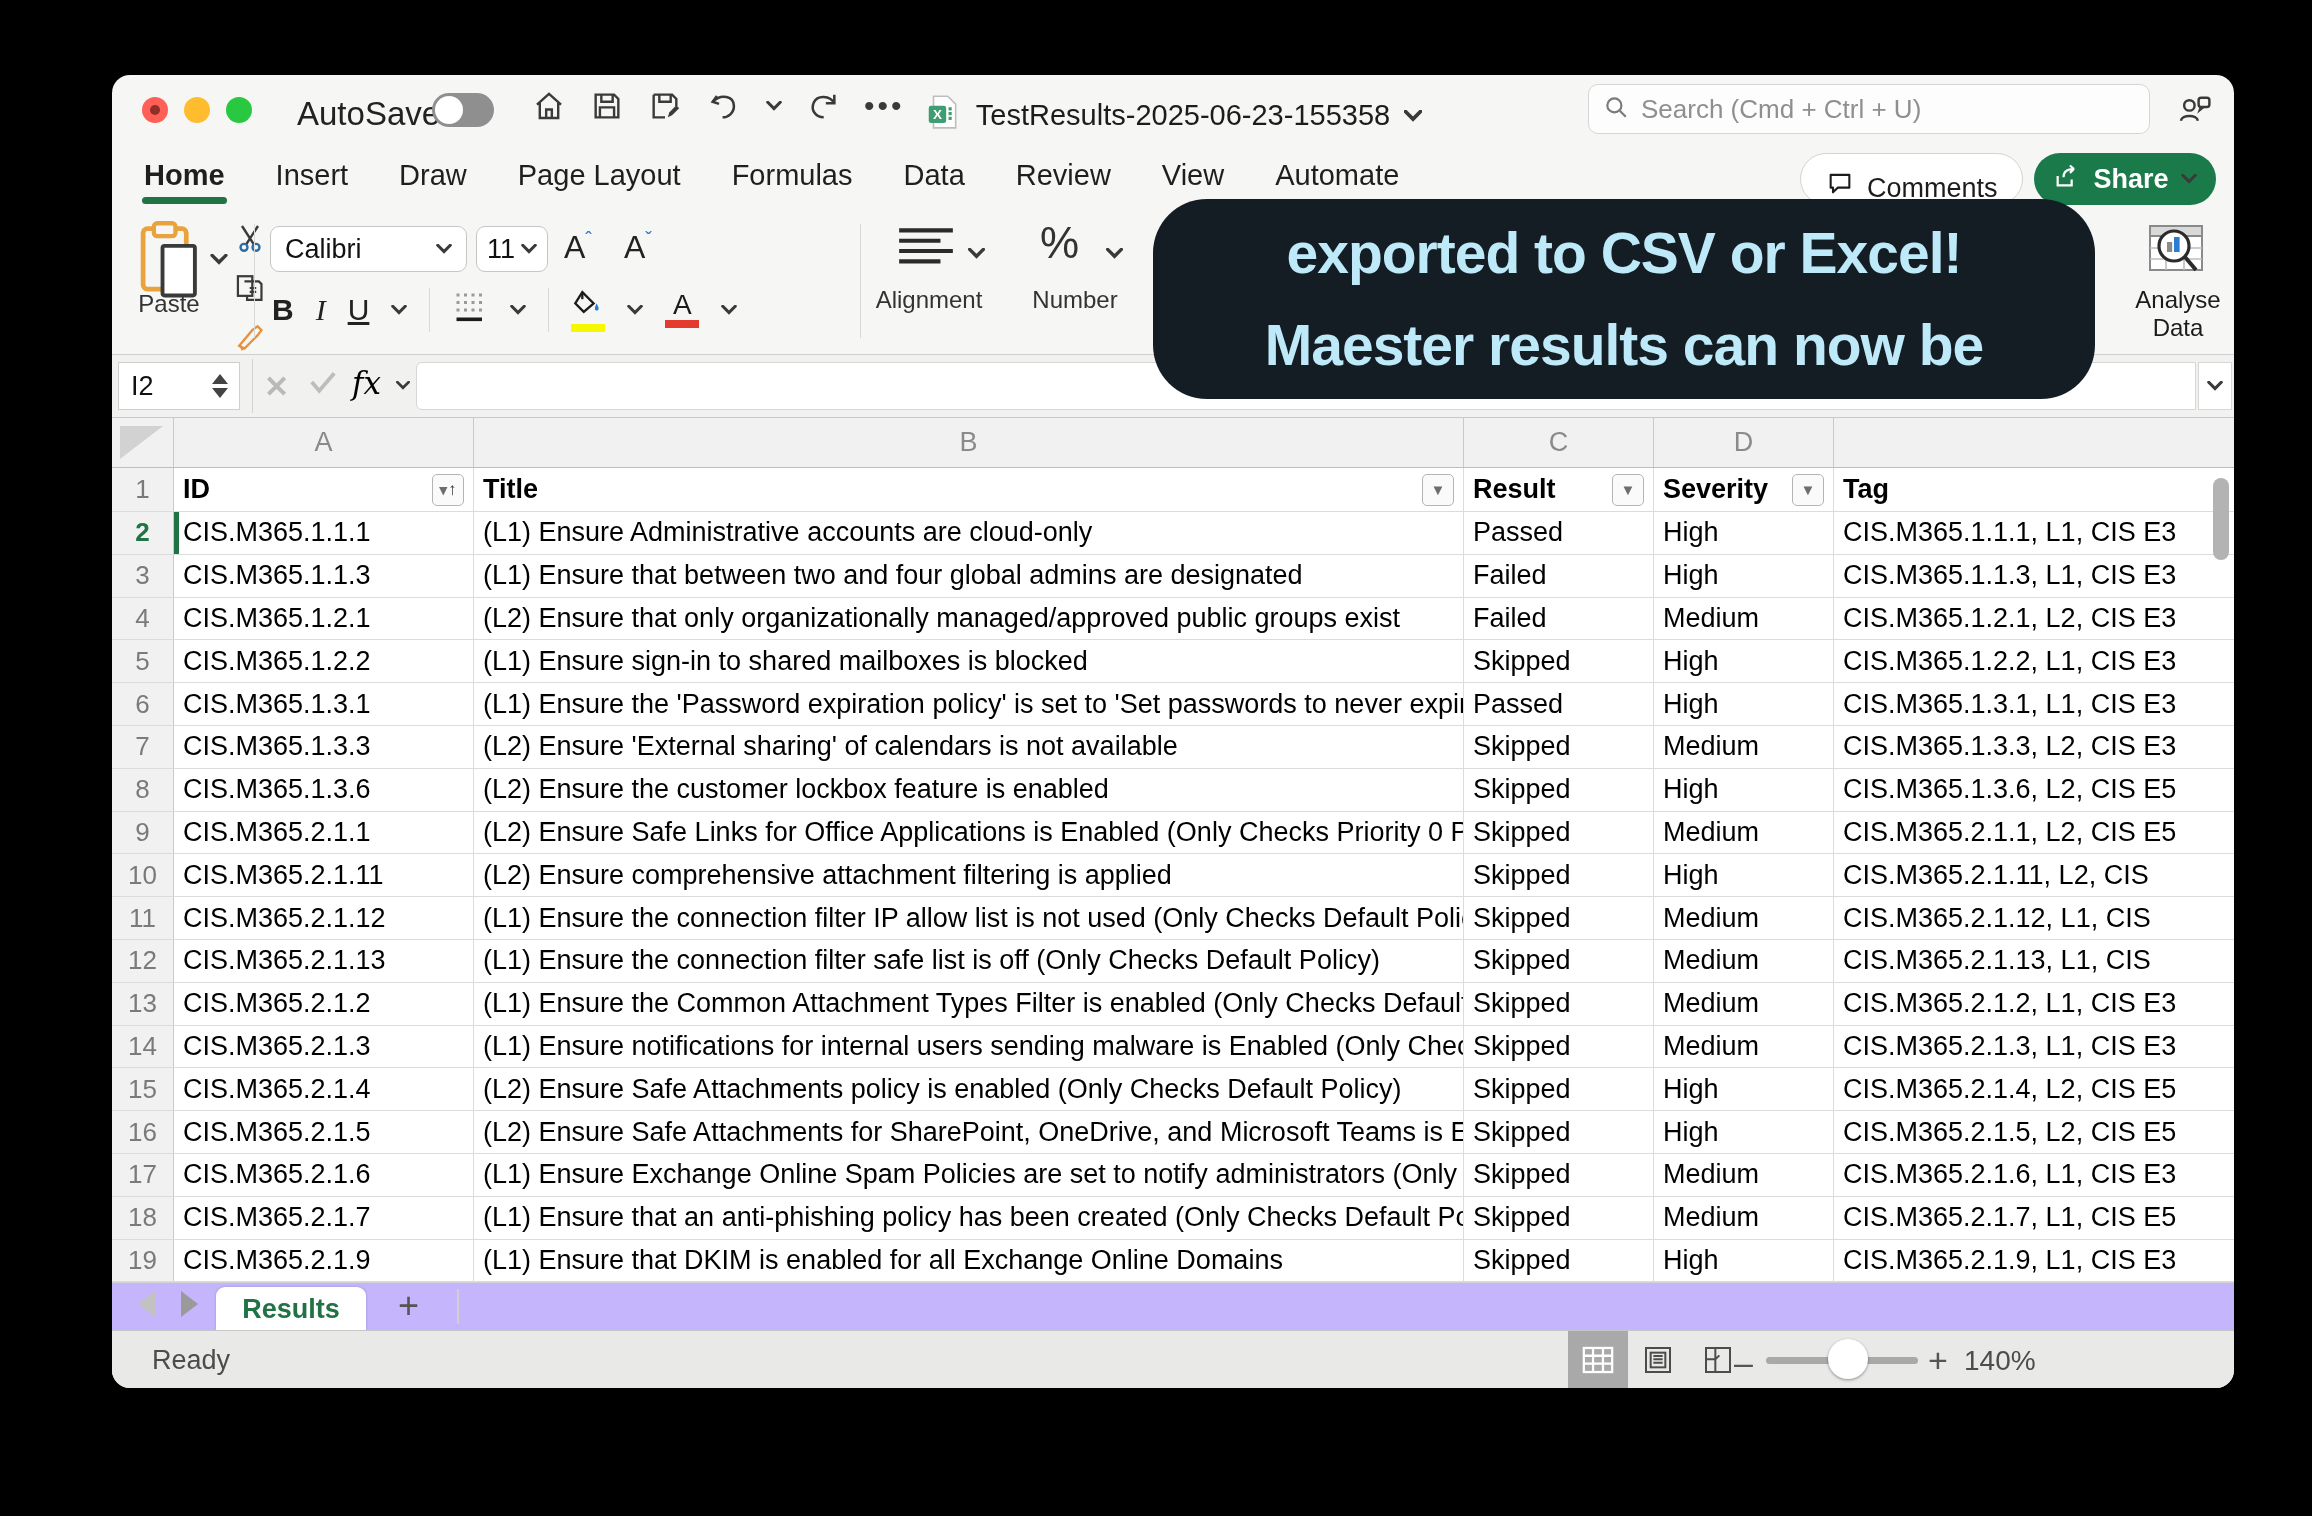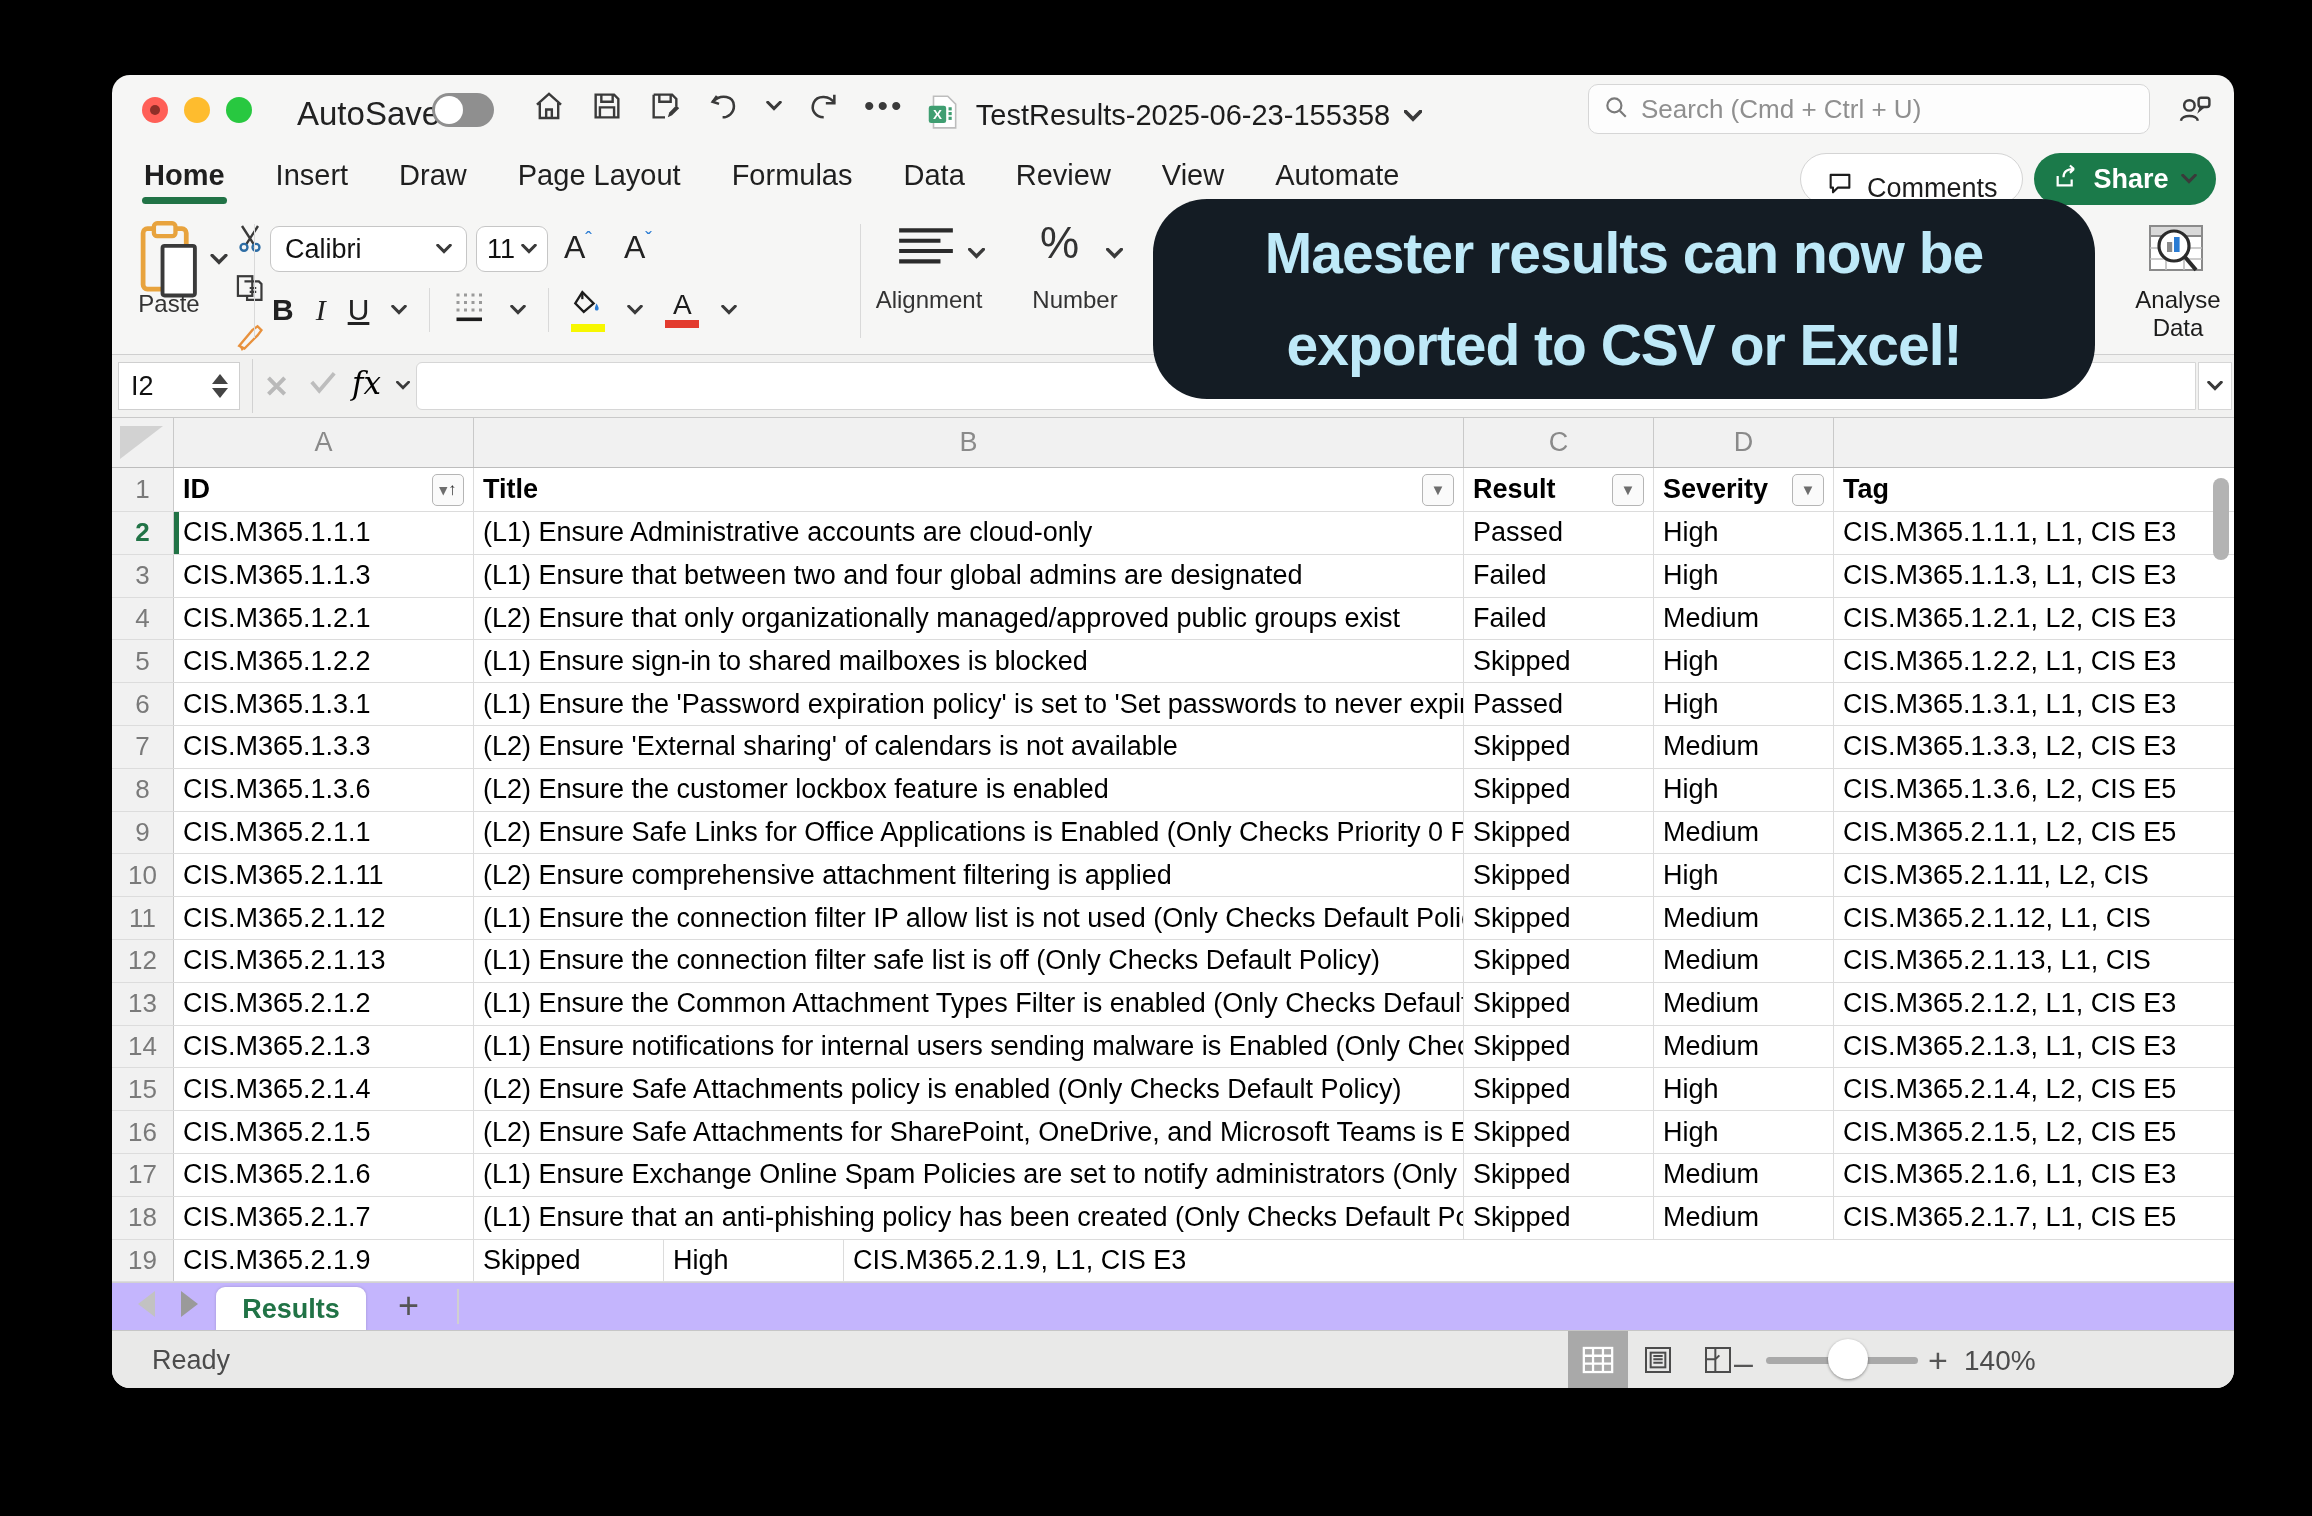--- a/index.html
+++ b/index.html
@@ -330,22 +330,22 @@
           <circle cx="13" cy="12" r="7.5" fill="#fff" stroke="#2b2b2b" stroke-width="1.6"></circle>
           <rect x="9.5" y="10" width="2.6" height="5" fill="#8a8a8a"></rect>
           <rect x="13" y="7.5" width="2.8" height="7.5" fill="#2b7cd3"></rect>
           <path d="M18.5 17.5 L24 24" stroke="#2b2b2b" stroke-width="2"></path>
         </svg>
       <div class="lbl"><span>Analyse</span><br><span>Data</span></div>
     </div>
   </div>
 
   <div class="callout">
+    <div>exported to CSV or Excel!</div>
     <div>Maester results can now be</div>
-    <div>exported to CSV or Excel!</div>
   </div>
 
   <div class="fbar">
     <div class="namebox">
         <span>I2</span>
       </div>
     <div class="spinner">
         <span class="sp-up"></span>
         <span class="sp-dn"></span>
       </div>
@@ -535,20 +535,21 @@
           <div class="gcell rownum">18</div>
           <div class="gcell c-id">CIS.M365.2.1.7</div>
           <div class="gcell c-title">(L1) Ensure that an anti-phishing policy has been created (Only Checks Default Policy</div>
           <div class="gcell c-result">Skipped</div>
           <div class="gcell c-sev">Medium</div>
           <div class="gcell c-tag">CIS.M365.2.1.7, L1, CIS E5</div>
         </div>
         <div class="grow">
           <div class="gcell rownum">19</div>
           <div class="gcell c-id">CIS.M365.2.1.9</div>
+          <div class="gcell c-title">(L1) Ensure that DKIM is enabled for all Exchange Online Domains</div>
           <div class="gcell c-result">Skipped</div>
           <div class="gcell c-sev">High</div>
           <div class="gcell c-tag">CIS.M365.2.1.9, L1, CIS E3</div>
         </div>
       </div>
     <div class="vscroll"></div>
   </div>
 
   <div class="sheetbar">
     <div class="nav-arrows">

